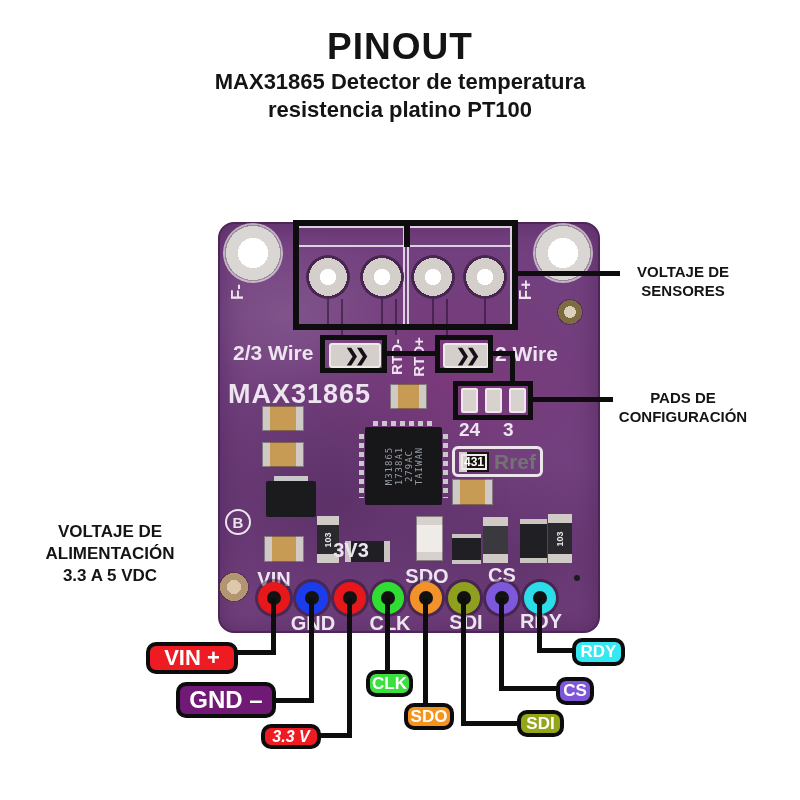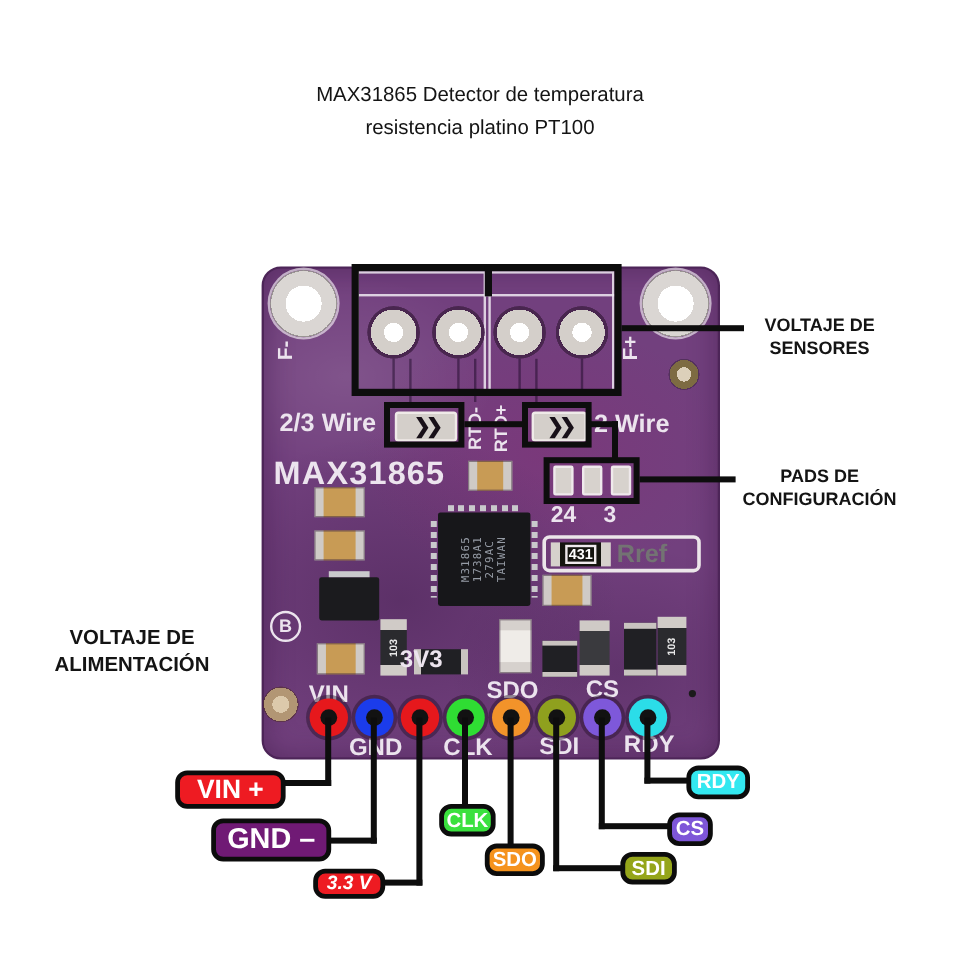--- a/index.html
+++ b/index.html
@@ -3,21 +3,21 @@
 <meta charset="utf-8">
 <style>
   html,body{margin:0;padding:0;background:#ffffff;}
   .stage{position:relative;width:800px;height:800px;background:#ffffff;overflow:hidden;
          font-family:"Liberation Sans", sans-serif;color:#111;}
   .abs{position:absolute;}
 
   
   .title{left:0;right:0;top:26px;text-align:center;font-size:37px;font-weight:800;
          letter-spacing:1px;color:#141414;}
-  .sub{left:0;right:0;text-align:center;font-size:17px;font-weight:400;color:#141414;}
+  .sub{left:0;right:0;text-align:center;font-size:22px;font-weight:700;color:#141414;}
   .sub1{top:69px;} .sub2{top:97px;}
 
   
   .callout{font-weight:800;color:#141414;text-align:center;}
   .co-left{left:22px;top:521px;width:176px;font-size:17px;line-height:22px;}
   .co-right1{left:606px;top:262px;width:154px;font-size:15px;line-height:19px;}
   .co-right2{left:606px;top:388px;width:154px;font-size:15px;line-height:19px;}
   .blk{background:#0d0d0d;}
   .line-borneras{left:518px;top:271px;width:102px;height:5px;}
   .line-pads{left:533px;top:397px;width:80px;height:5px;}
@@ -86,21 +86,21 @@
   .jlink2v{left:510px;top:351px;width:5px;height:33px;}
 
   .jpad{background:#d4cfca;border:2px solid #efeae8;border-radius:3px;display:flex;align-items:center;justify-content:center;
         color:#181018;font-weight:800;letter-spacing:-4px;}
   .jpadL{left:329px;top:343px;width:48px;height:21px;font-size:17px;}
   .jpadR{left:443px;top:343px;width:42px;height:21px;font-size:17px;}
   .cfgpad{width:17px;height:25px;background:#d7d2cd;border:2px solid #efe9ec;border-radius:2px;box-sizing:border-box;}
   .cp1{left:461px;top:388px;} .cp2{left:485px;top:388px;} .cp3{left:509px;top:388px;}
 
   
-  .rrefbox{left:452px;top:446px;width:132px;height:31px;border:3px solid #ece6ea;border-radius:6px;
+  .rrefbox{left:452px;top:446px;width:91px;height:31px;border:3px solid #ece6ea;border-radius:6px;
            box-sizing:border-box;display:flex;align-items:center;gap:5px;padding:0 4px;}
   .res431{width:50px;height:20px;background:linear-gradient(90deg,#d6d1cc 0 8px,#15140f 8px 42px,#d6d1cc 42px);
           display:flex;align-items:center;justify-content:center;}
   .res431 span{color:#fff;font-size:12px;font-weight:700;border:2px solid #efe9ec;line-height:12px;padding:0 1px;}
   .rreflab{color:#737373;font-size:21px;font-weight:700;}
 
   
   .chip{left:365px;top:427px;width:77px;height:78px;background:#17171a;border-radius:2px;}
   .chip .pins-l,.chip .pins-r{position:absolute;top:7px;width:5px;height:64px;
         background:repeating-linear-gradient(180deg,#c9c9cc 0 5px,transparent 5px 9px);}
@@ -157,26 +157,28 @@
   .b-sdo{left:404px;top:703px;width:50px;height:27px;font-size:17px;}
   .b-sdi{left:517px;top:710px;width:47px;height:27px;font-size:17px;}
   .b-cs{left:556px;top:677px;width:38px;height:28px;font-size:17px;}
   .b-rdy{left:572px;top:638px;width:53px;height:28px;font-size:17px;}
 </style>
 </head>
 <body>
 
 <div class="stage">
 
+  <div class="abs title">PINOUT</div>
   <div class="abs sub sub1">MAX31865 Detector de temperatura</div>
   <div class="abs sub sub2">resistencia platino PT100</div>
 
   <div class="abs callout co-left">
     <div>VOLTAJE DE</div>
     <div>ALIMENTACIÓN</div>
+    <div>3.3 A 5 VDC</div>
   </div>
 
   <div class="abs board" style="background-color: rgb(114, 64, 126);"></div>
 
   <div class="abs mhole mhole-tl"></div>
   <div class="abs mhole mhole-tr"></div>
   <div class="abs via"></div>
   <div class="abs tanpad"></div>
   <div class="abs blackdot"></div>
 

